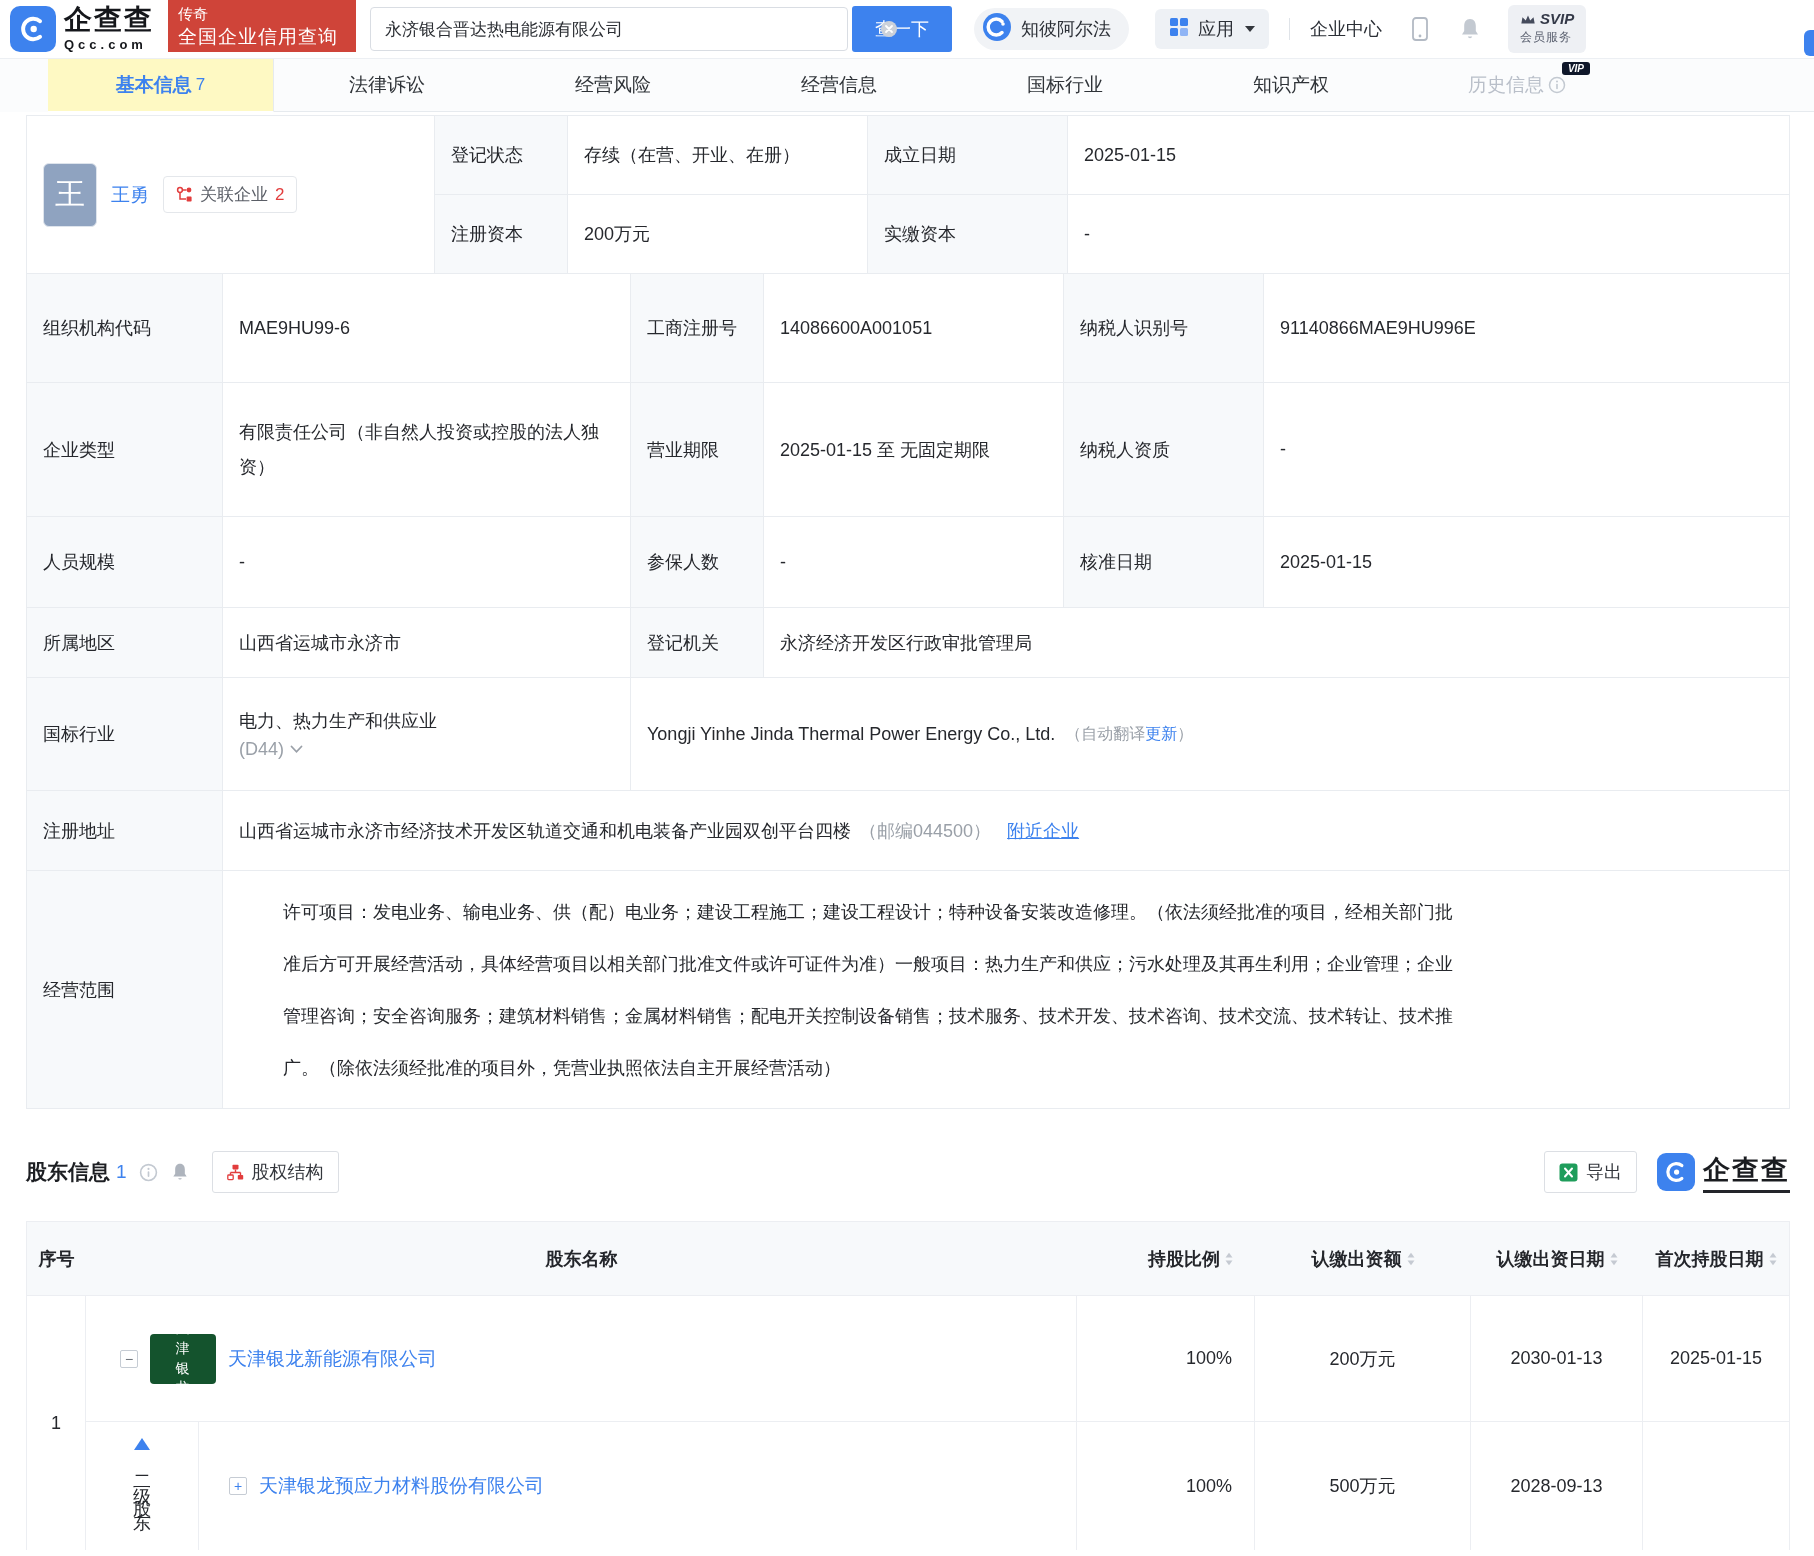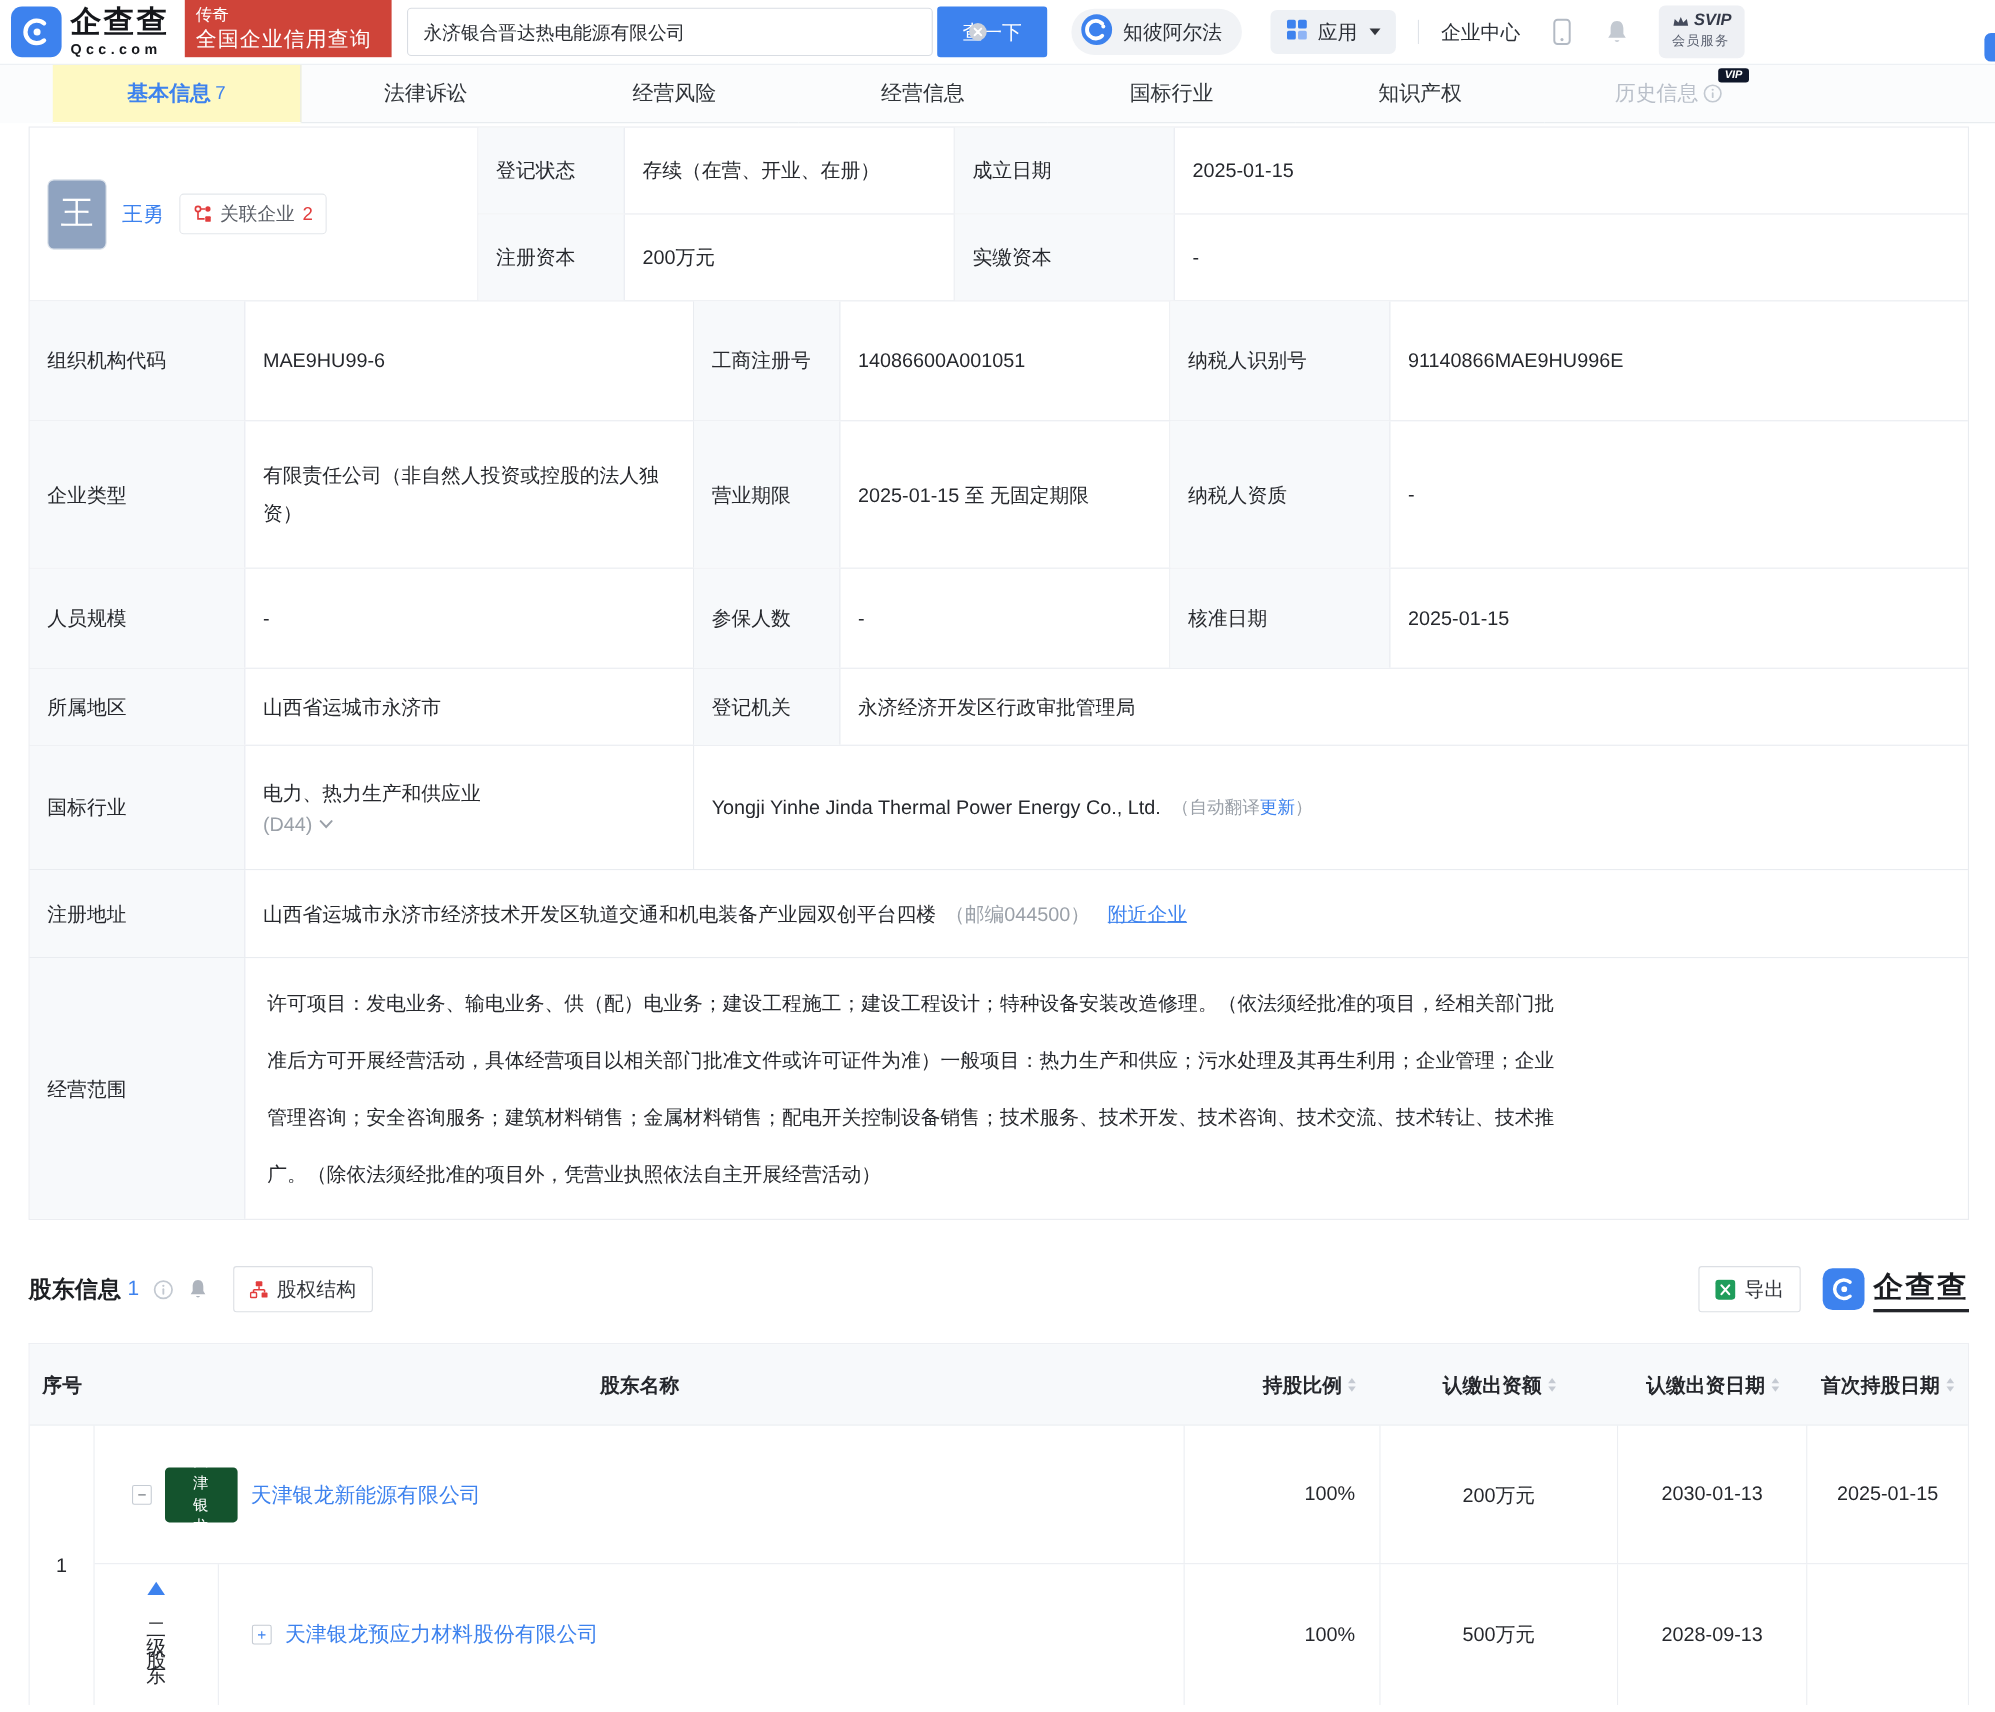--- a/index.html
+++ b/index.html
@@ -75,21 +75,21 @@
     border:1px solid #dee4ec; }
   .link { color:#3d82ee; text-decoration:none; cursor:pointer; }
   .related-box { display:flex; align-items:center; gap:7px; border:1px solid #e4e7eb;
     border-radius:4px; padding:6px 12px; font-size:17px; color:#5a5e66; cursor:pointer; }
   .related-box .num { color:#e23d3d; }
   .two-line { line-height:1.9; }
   .industry-code { color:#9aa0a8; margin-top:6px; display:flex; align-items:center; gap:6px; }
   .muted { color:#9aa0a8; }
   .en-note { color:#9aa0a8; font-size:16px; margin-left:10px; }
   .nearby { margin-left:16px; text-decoration:underline; }
-  .scope-text { max-width:1170px; line-height:52px; }
+  .scope-text { max-width:1170px; line-height:52px;margin-left:40px; }
 
   
   .sh-head { margin:42px 24px 0 26px; display:flex; align-items:center; }
   .sh-title { font-size:21px; font-weight:700; color:#1d1f23; }
   .sh-count { color:#3d82ee; font-size:19px; margin-left:6px; font-weight:400; }
   .sh-icon { margin-left:12px; display:flex; align-items:center; }
   .outline-btn { display:flex; align-items:center; gap:8px; border:1px solid #dcdfe4;
     border-radius:3px; padding:8px 14px; font-size:18px; color:#33363c; background:#fff; cursor:pointer; }
   .equity-btn { margin-left:22px; }
   .sh-right { margin-left:auto; display:flex; align-items:center; }

